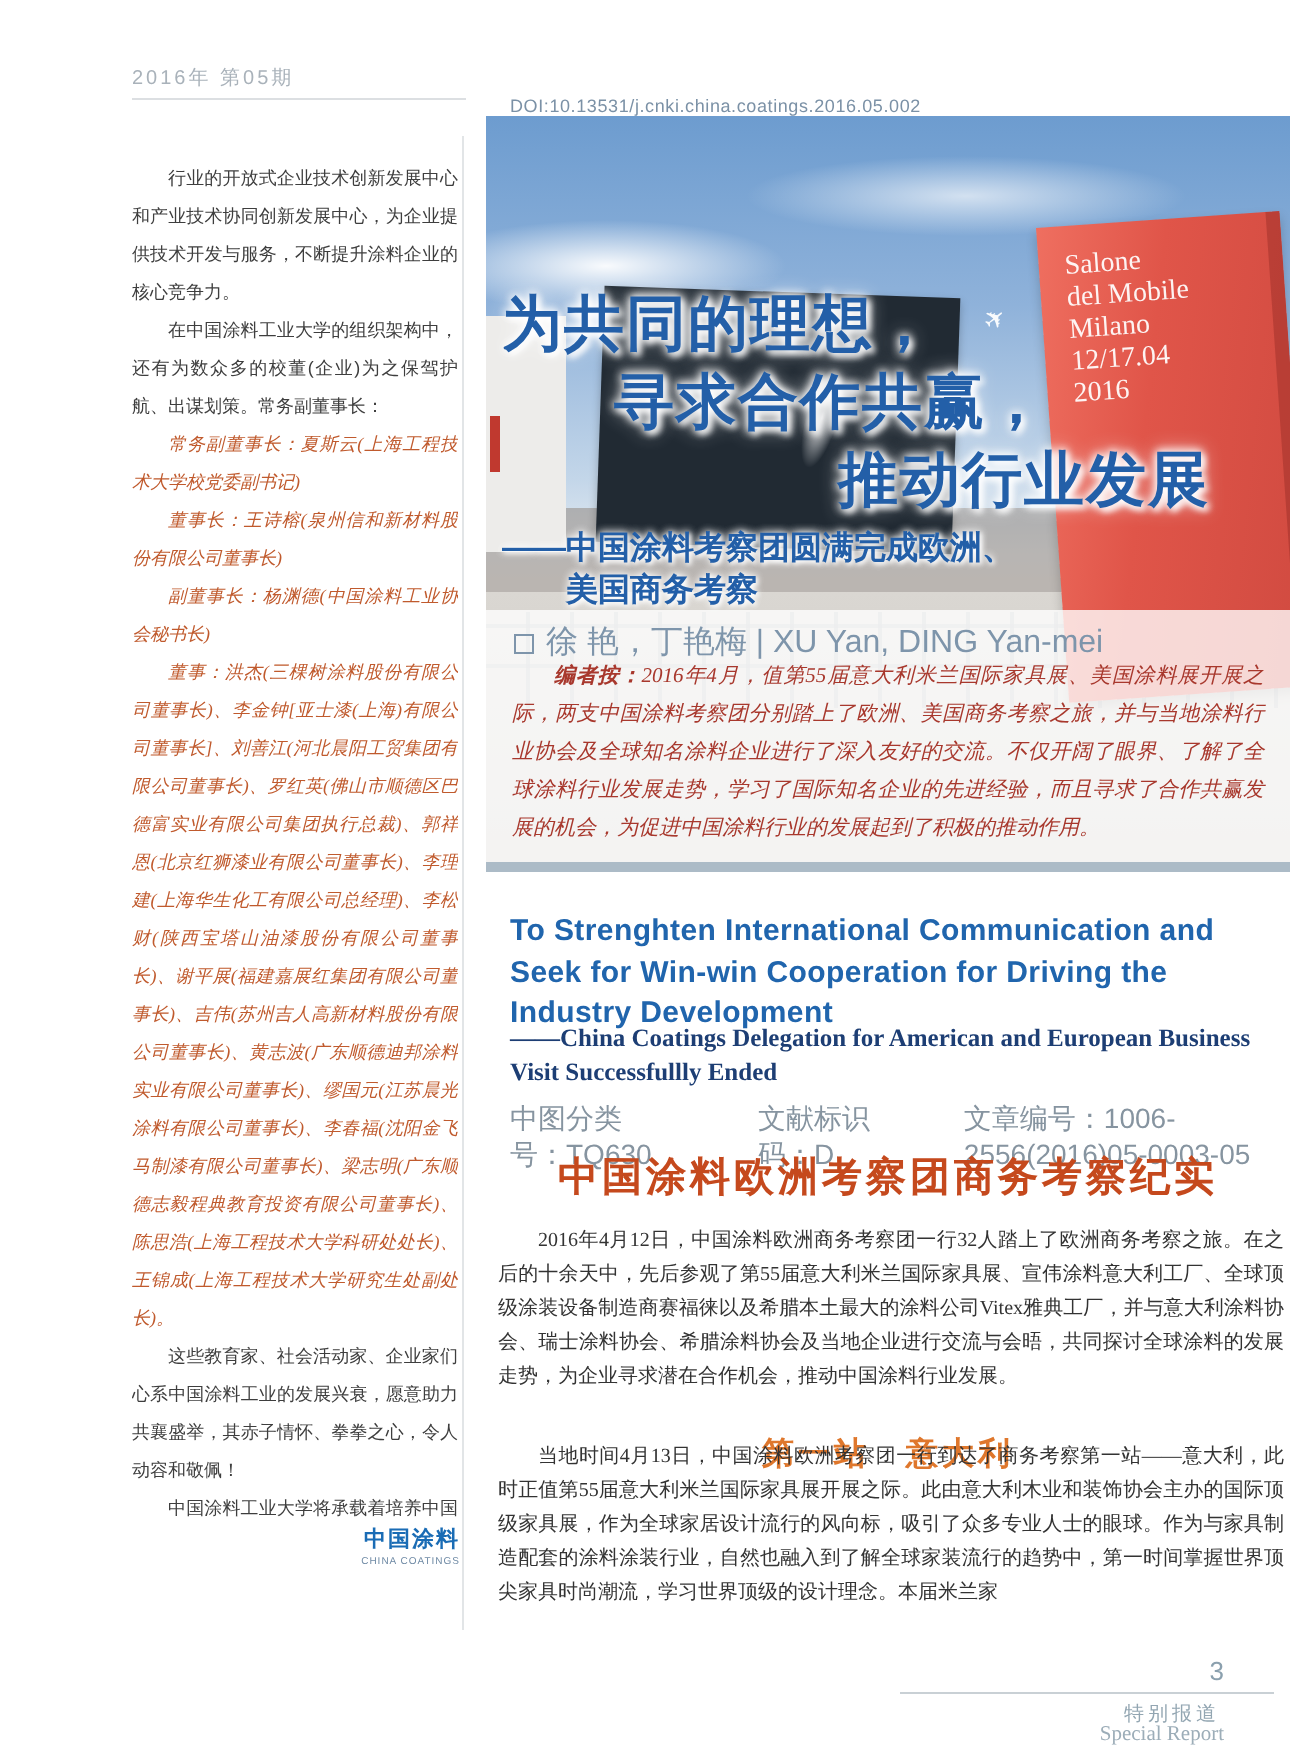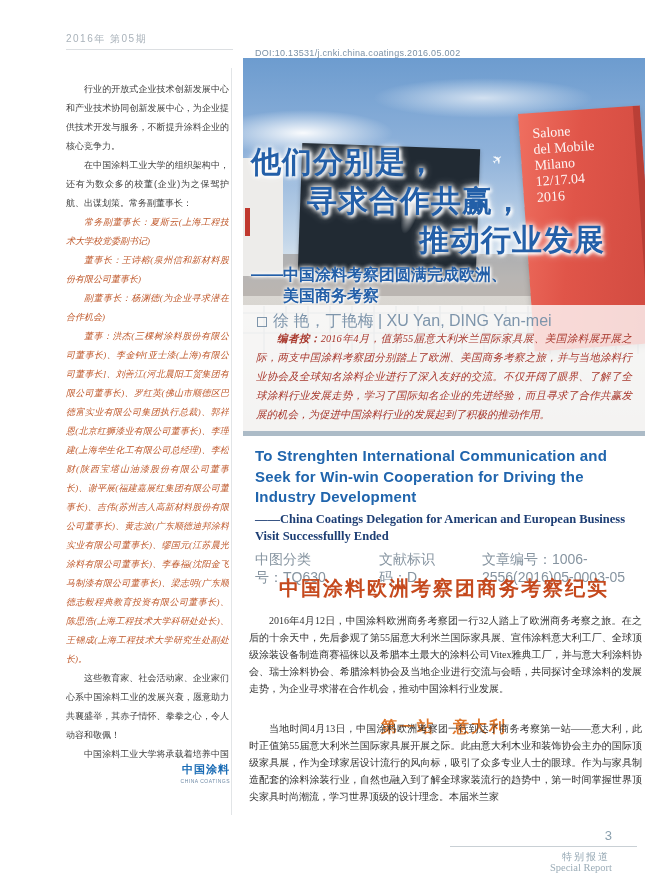--- a/index.html
+++ b/index.html
@@ -71,21 +71,21 @@
   .author-row{position:absolute;left:14px;top:253px;font-size:16px;color:#7e95ab;
               display:flex;align-items:center;gap:6px;}
   .author-marker{width:8px;height:8px;border:1px solid #7e95ab;display:inline-block;}
   .note{position:absolute;left:13px;top:271px;width:376px;font-size:10.5px;line-height:19px;
         color:#a8382d;text-align:justify;text-indent:2em;
         font-family:"Liberation Serif",serif;font-style:italic;}
   .note-label{font-weight:bold;}
   .photo-strip{position:absolute;left:0;bottom:0;width:402px;height:5px;background:#9fb0bf;opacity:.85;}
 
   
-  .en-title{left:255px;top:446px;width:375px;font-size:15px;font-weight:bold;color:#2065ad;
+  .en-title{left:255px;top:456px;width:375px;font-size:15px;font-weight:bold;color:#2065ad;
             line-height:20.5px;letter-spacing:.2px;}
   .en-sub{left:255px;top:511px;width:382px;font-family:"Liberation Serif",serif;font-weight:bold;
           font-size:12.5px;color:#1d3e74;line-height:17px;}
   .meta-row{left:255px;top:551px;width:388px;display:flex;gap:42px;font-size:14px;color:#8694a0;}
   .headline-cn{left:243px;top:575px;width:402px;text-align:center;
                font-family:"Liberation Serif",serif;font-weight:bold;font-size:20px;
                color:#c5491d;letter-spacing:2px;}
   .body-para{position:absolute;left:249px;width:393px;margin:0;font-family:"Liberation Serif",serif;
              font-size:10px;line-height:17px;color:#333;text-align:justify;text-indent:2em;}
   .p1{top:612px;} .p2{top:720px;}
@@ -108,21 +108,21 @@
   <div class="abs issue">2016年 第05期</div>
   <div class="abs header-rule"></div>
   <div class="abs v-rule"></div>
   <div class="abs doi">DOI:10.13531/j.cnki.china.coatings.2016.05.002</div>
 
   <div class="abs sidebar">
     <p class="black">行业的开放式企业技术创新发展中心和产业技术协同创新发展中心，为企业提供技术开发与服务，不断提升涂料企业的核心竞争力。</p>
     <p class="black">在中国涂料工业大学的组织架构中，还有为数众多的校董(企业)为之保驾护航、出谋划策。常务副董事长：</p>
     <p class="red">常务副董事长：夏斯云(上海工程技术大学校党委副书记)</p>
     <p class="red">董事长：王诗榕(泉州信和新材料股份有限公司董事长)</p>
-    <p class="red">副董事长：杨渊德(为企业寻求潜在合作机会)</p>
+    <p class="red">副董事长：杨渊德(中国涂料工业协会秘书长)</p>
     <p class="red">董事：洪杰(三棵树涂料股份有限公司董事长)、李金钟[亚士漆(上海)有限公司董事长]、刘善江(河北晨阳工贸集团有限公司董事长)、罗红英(佛山市顺德区巴德富实业有限公司集团执行总裁)、郭祥恩(北京红狮漆业有限公司董事长)、李理建(上海华生化工有限公司总经理)、李松财(陕西宝塔山油漆股份有限公司董事长)、谢平展(福建嘉展红集团有限公司董事长)、吉伟(苏州吉人高新材料股份有限公司董事长)、黄志波(广东顺德迪邦涂料实业有限公司董事长)、缪国元(江苏晨光涂料有限公司董事长)、李春福(沈阳金飞马制漆有限公司董事长)、梁志明(广东顺德志毅程典教育投资有限公司董事长)、陈思浩(上海工程技术大学科研处处长)、王锦成(上海工程技术大学研究生处副处长)。</p>
     <p class="black">这些教育家、社会活动家、企业家们心系中国涂料工业的发展兴衰，愿意助力共襄盛举，其赤子情怀、拳拳之心，令人动容和敬佩！</p>
     <p class="black">中国涂料工业大学将承载着培养中国涂料人才的光荣使命，为共同的理想，万众一心，奋力拼搏，无私奉献，努力提升中国涂料技术的核心竞争力，为实现“涂料强国梦”而奋勇前进！</p>
   </div>
   <div class="abs logo">
     <div class="logo-cn">中国涂料</div>
     <div class="logo-en">CHINA COATINGS</div>
   </div>
 
   <div class="abs photo">
@@ -142,21 +142,21 @@
       <div class="sign-text">
         <div>Salone</div>
         <div>del Mobile</div>
         <div>Milano</div>
         <div>12/17.04</div>
         <div>2016</div>
       </div>
     </div>
     <div class="plane">✈</div>
 
-    <div class="hero-title t1">他们分别是，</div>
+    <div class="hero-title t1">为共同的理想，</div>
     <div class="hero-title t2">寻求合作共赢，</div>
     <div class="hero-title t3">推动行业发展</div>
     <div class="hero-sub">
       <div>——中国涂料考察团圆满完成欧洲、</div>
       <div class="l2">美国商务考察</div>
     </div>
 
     <div class="note-panel"></div>
     <div class="author-row">
       <span class="author-marker"></span>

